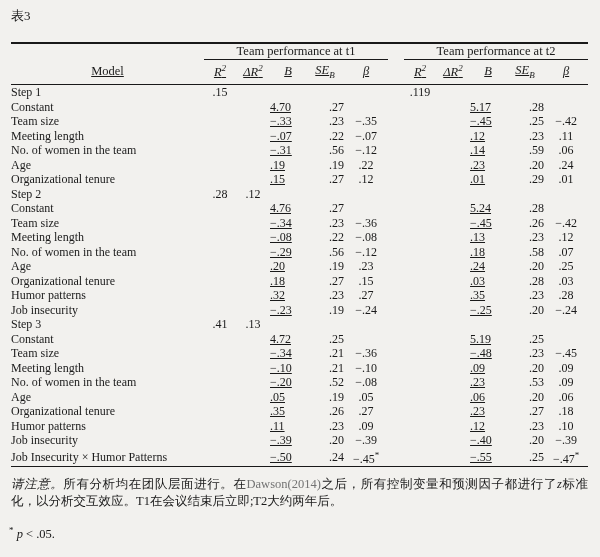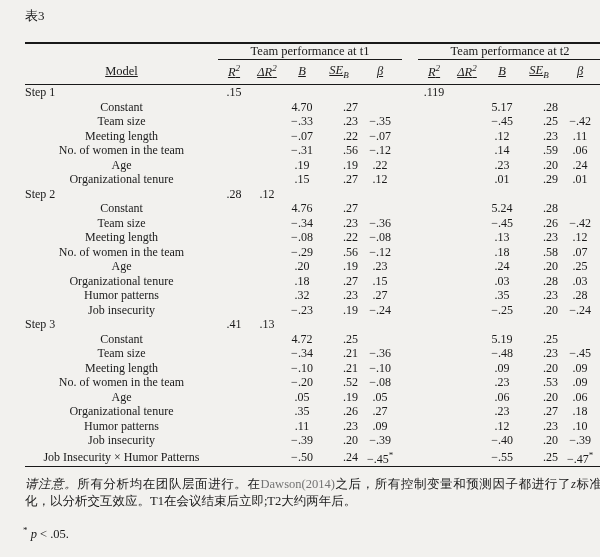--- a/index.html
+++ b/index.html
@@ -3,21 +3,21 @@
 <meta charset="utf-8">
 <style>
   html,body{margin:0;padding:0;}
   body{
     width:600px;height:557px;
     background:#f2f1ee;
     color:#1a1a1a;
     font-family:"Liberation Serif","DejaVu Serif",serif;
     overflow:hidden;
   }
-  .page{padding:8px 8px 0 25px;}
+  .page{padding:8px 8px 0 11px;}
   .table-title{font-size:13px;line-height:16px;}
   .table-subtitle{
     font-size:13.5px;line-height:18px;margin-top:2px;
     font-style:italic;font-weight:600;letter-spacing:.5px;
   }
   table.reg{
     table-layout:fixed;border-collapse:collapse;width:577px;
     border-top:2px solid #191919;
     border-bottom:1.6px solid #191919;
     margin-top:18px;
@@ -32,23 +32,23 @@
   }
   tr.stat-head th{
     font-size:12.5px;font-style:italic;text-align:center;
     padding-top:3px;padding-bottom:4px;
     border-bottom:1.2px solid #191919;
     text-decoration:underline;
   }
   tr.stat-head th sup,tr.stat-head th sub{font-size:9px;font-style:italic;}
   tbody td{font-size:12px;line-height:14.5px;}
   td.lbl{text-align:left;}
-  td.ind{padding-left:13px;text-align:center;}
+  td.ind{padding-left:13px;}
   td.c-r2,td.c-dr2{text-align:center;}
-  td.c-b{text-align:center;padding-right:8px;}
+  td.c-b{text-align:left;padding-right:8px;text-decoration:underline;}
   td.c-se{text-align:right;padding-right:9px;}
   td.c-beta{text-align:center;padding-right:3px;}
   tbody td sup{font-size:9px;}
   .notes{
     width:577px;margin-top:9px;
     font-size:12.5px;line-height:17px;text-align:justify;
   }
   .notes .note-label{font-style:italic;}
   .notes .cite-link{color:#737373;}
   .notes .ital{font-style:italic;}

